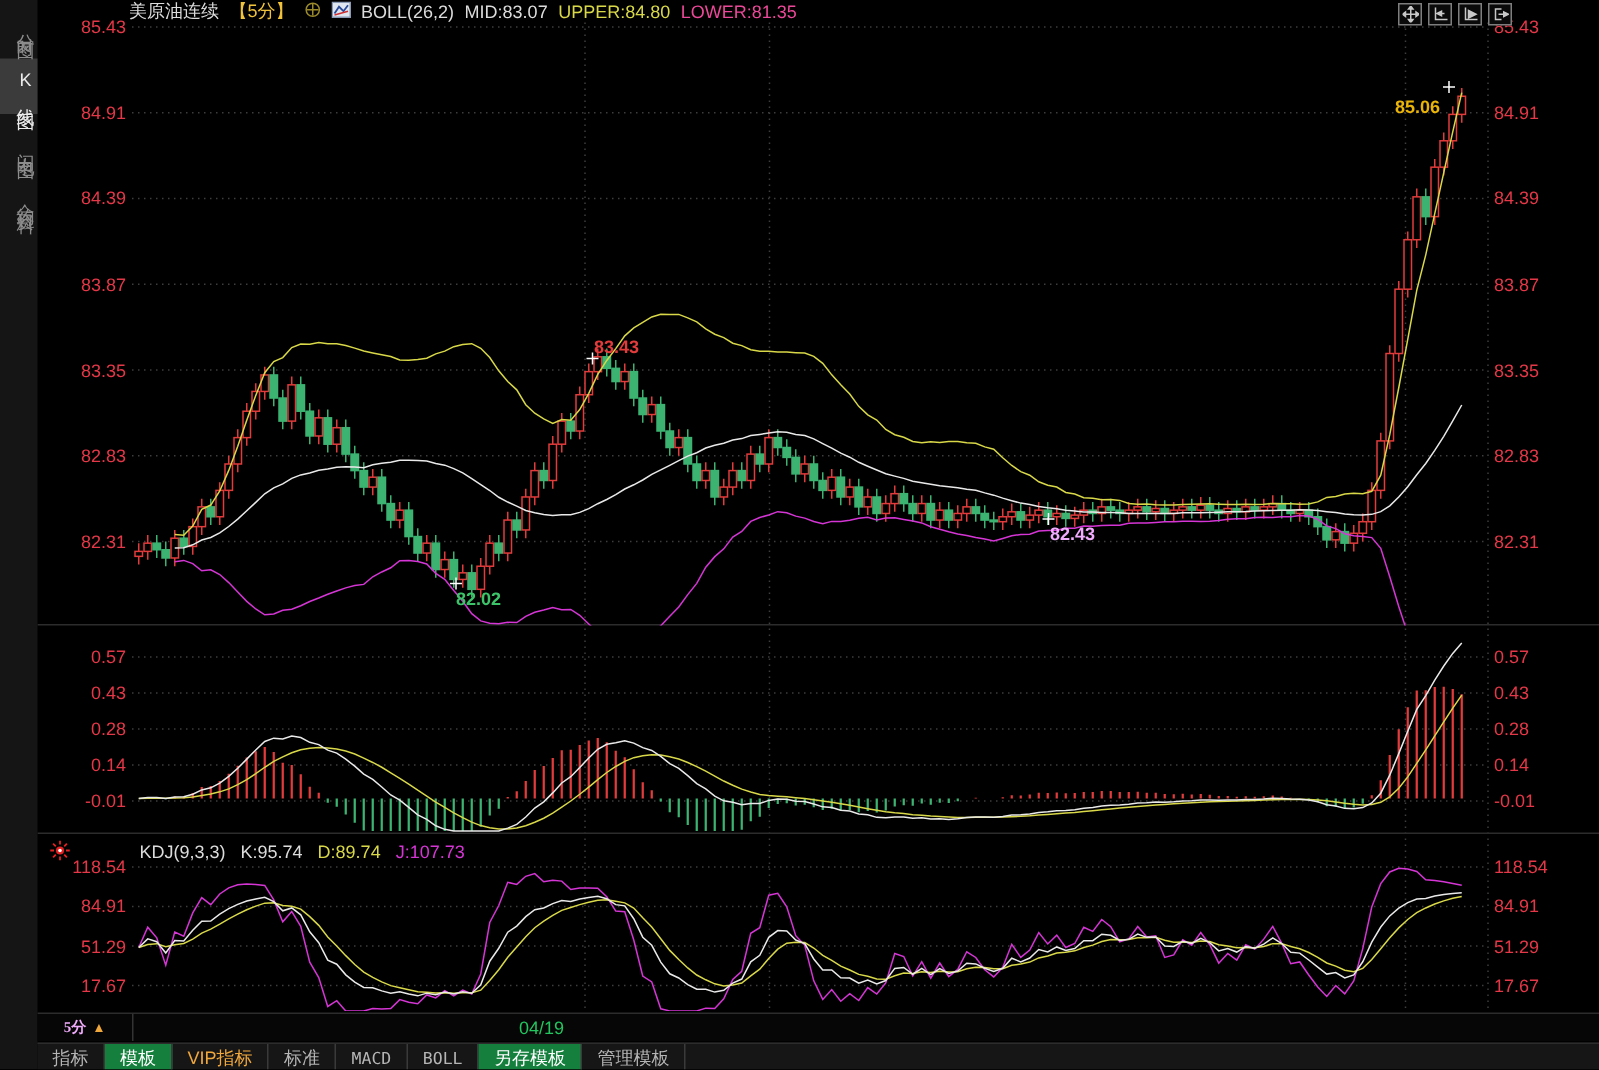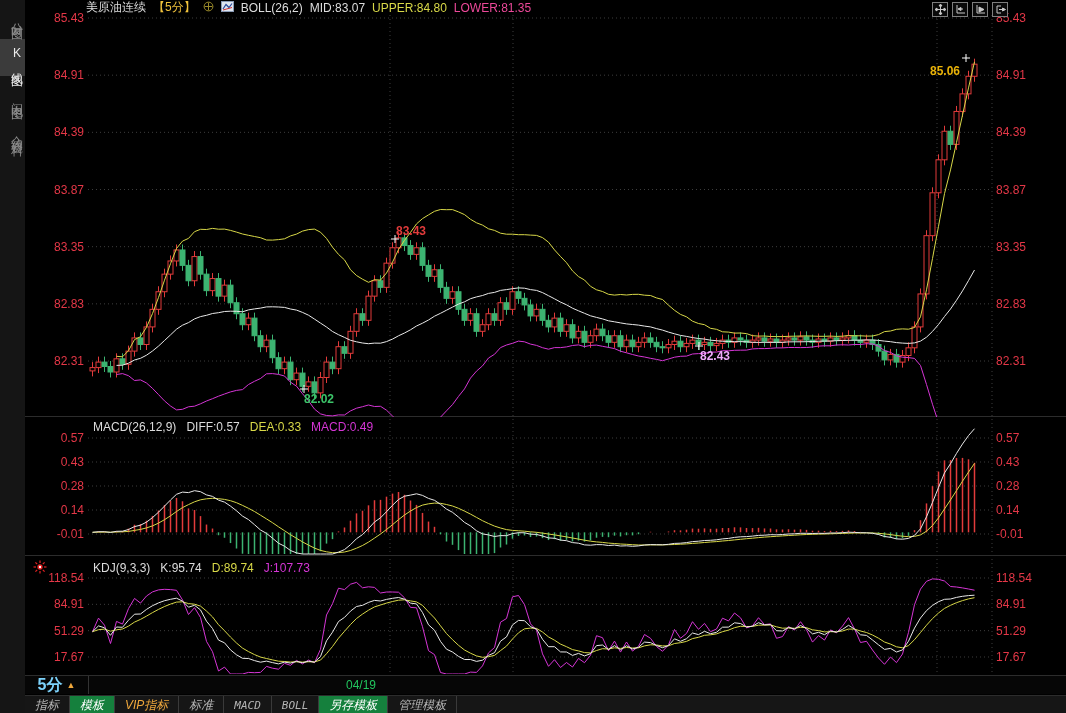--- a/index.html
+++ b/index.html
@@ -23,27 +23,27 @@
   .axl.left{width:56px;text-align:right;left:28px;}
   .axl.right{left:996px;text-align:left;}
   .panel-hdr{position:absolute;left:93px;font-size:12px;display:flex;gap:10px;white-space:nowrap;
              color:#dcdcdc;z-index:4;}
   .panel-hdr .yl{color:#d8d848;} .panel-hdr .mg{color:#d535d5;}
   .anno{position:absolute;font-size:12px;font-weight:bold;z-index:4;}
   .sun{position:absolute;left:33px;top:560px;z-index:4;cursor:pointer;}
   .daterow{position:absolute;left:25px;top:676px;right:0;height:18px;background:#060606;z-index:3;}
   .period-box{position:absolute;left:0;top:0;width:63px;height:18px;border-right:1px solid #333;
               display:flex;align-items:center;justify-content:center;gap:4px;cursor:pointer;}
-  .period-box .p{color:#7dd3fc;font-size:16px;font-weight:bold;}
+  .period-box .p{color:#f0abfc;font-size:10px;font-weight:bold;font-family:Liberation Serif, serif;}
   .period-box .arr{color:#f0a83c;font-size:9px;}
   .date-label{position:absolute;left:321px;top:2px;color:#22c55e;font-size:12px;}
   .tabbar{position:absolute;left:25px;top:695px;right:0;height:18px;background:#161616;
           border-top:1px solid #2c2c2c;display:flex;align-items:stretch;z-index:3;}
   .tab{display:flex;align-items:center;padding:4px 10px;font-size:12px;color:#b5b5b5;
-       border-right:1px solid #3a3a3a;cursor:pointer;font-style:italic;}
+       border-right:1px solid #3a3a3a;cursor:pointer;}
   .tab.active{background:#15803d;color:#fff;}
   .tab.vip{color:#f0a83c;}
   .tab.mono{font-family:"DejaVu Sans Mono","Liberation Mono",monospace;font-size:11px;}
 </style>
 </head>
 <body>
 
 <div class="app" id="app">
 
   <svg class="chart" id="chart-svg" width="1066" height="713" viewBox="0 0 1066 713">
@@ -608,26 +608,20 @@
     </div>
     <div class="tool-btn">
       <svg width="11" height="11" viewBox="0 0 11 11" stroke="#c8c8c8" fill="#c8c8c8">
           <polyline points="6,2 2,2 2,9 6,9" fill="none"></polyline>
           <line x1="4" y1="5.5" x2="9" y2="5.5"></line>
           <path d="M10.5 5.5 L7.5 4 L7.5 7 Z"></path>
         </svg>
     </div>
   </div>
 
-  <div class="panel-hdr" style="top:420px;">
-    <span>MACD(26,12,9)</span>
-    <span>DIFF:0.57</span>
-    <span class="yl">DEA:0.33</span>
-    <span class="mg">MACD:0.49</span>
-  </div>
 
   <div class="panel-hdr" style="top:561px;">
     <span>KDJ(9,3,3)</span>
     <span>K:95.74</span>
     <span class="yl">D:89.74</span>
     <span class="mg">J:107.73</span>
   </div>
 
   <div class="sun">
     <svg width="14" height="14" viewBox="0 0 14 14">

